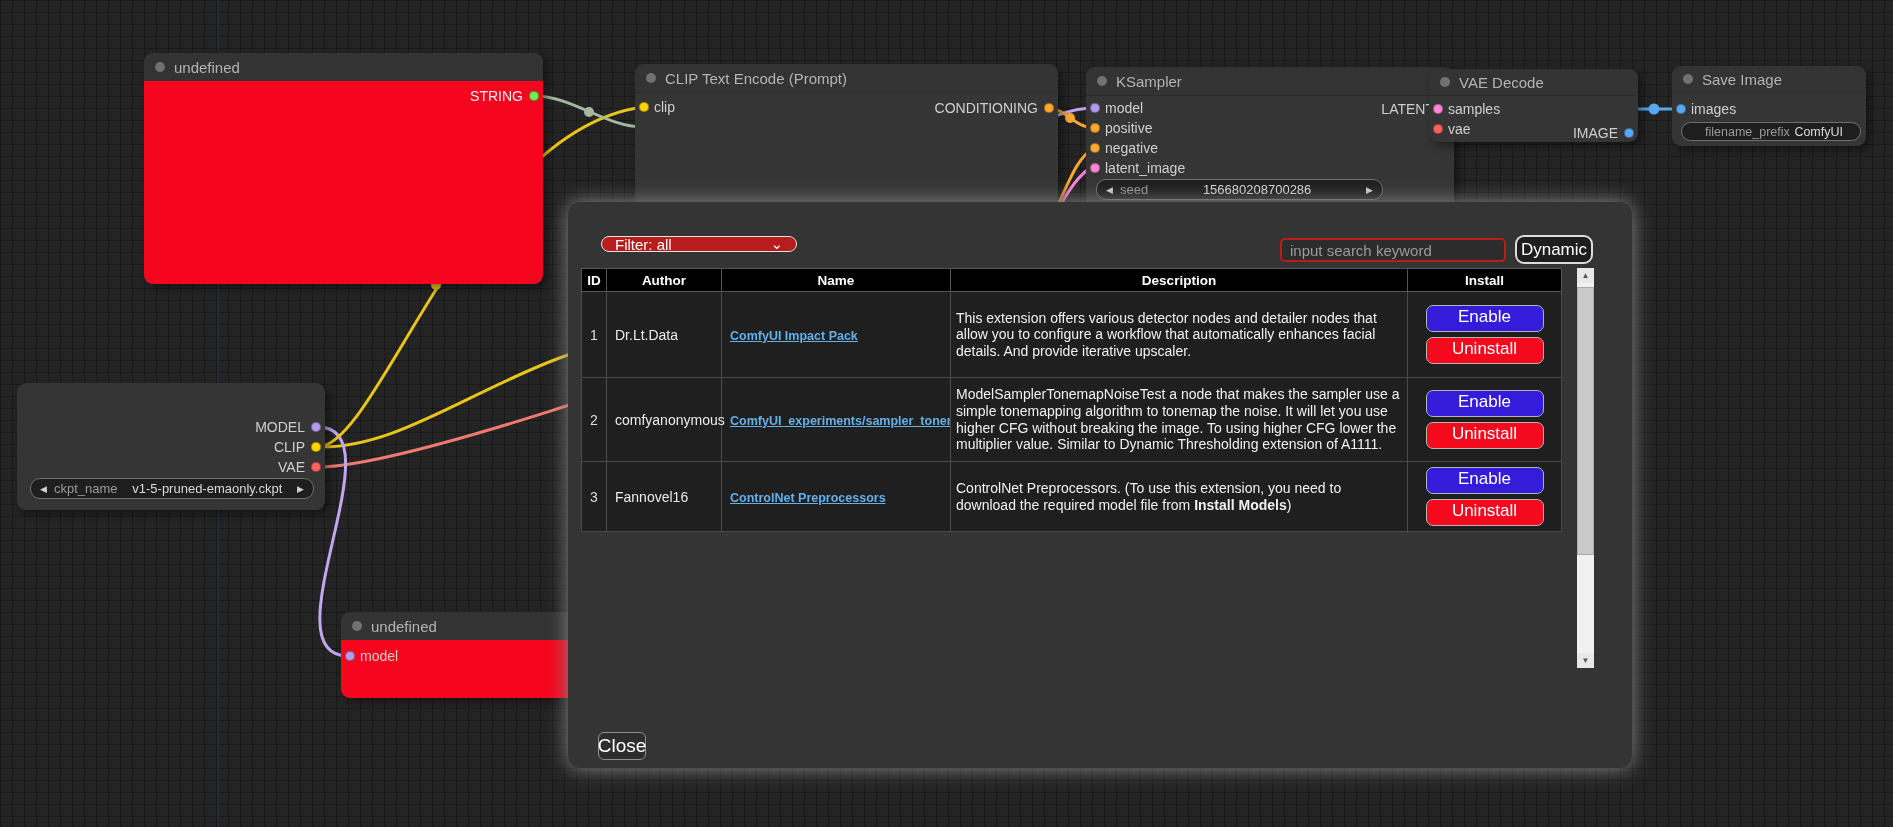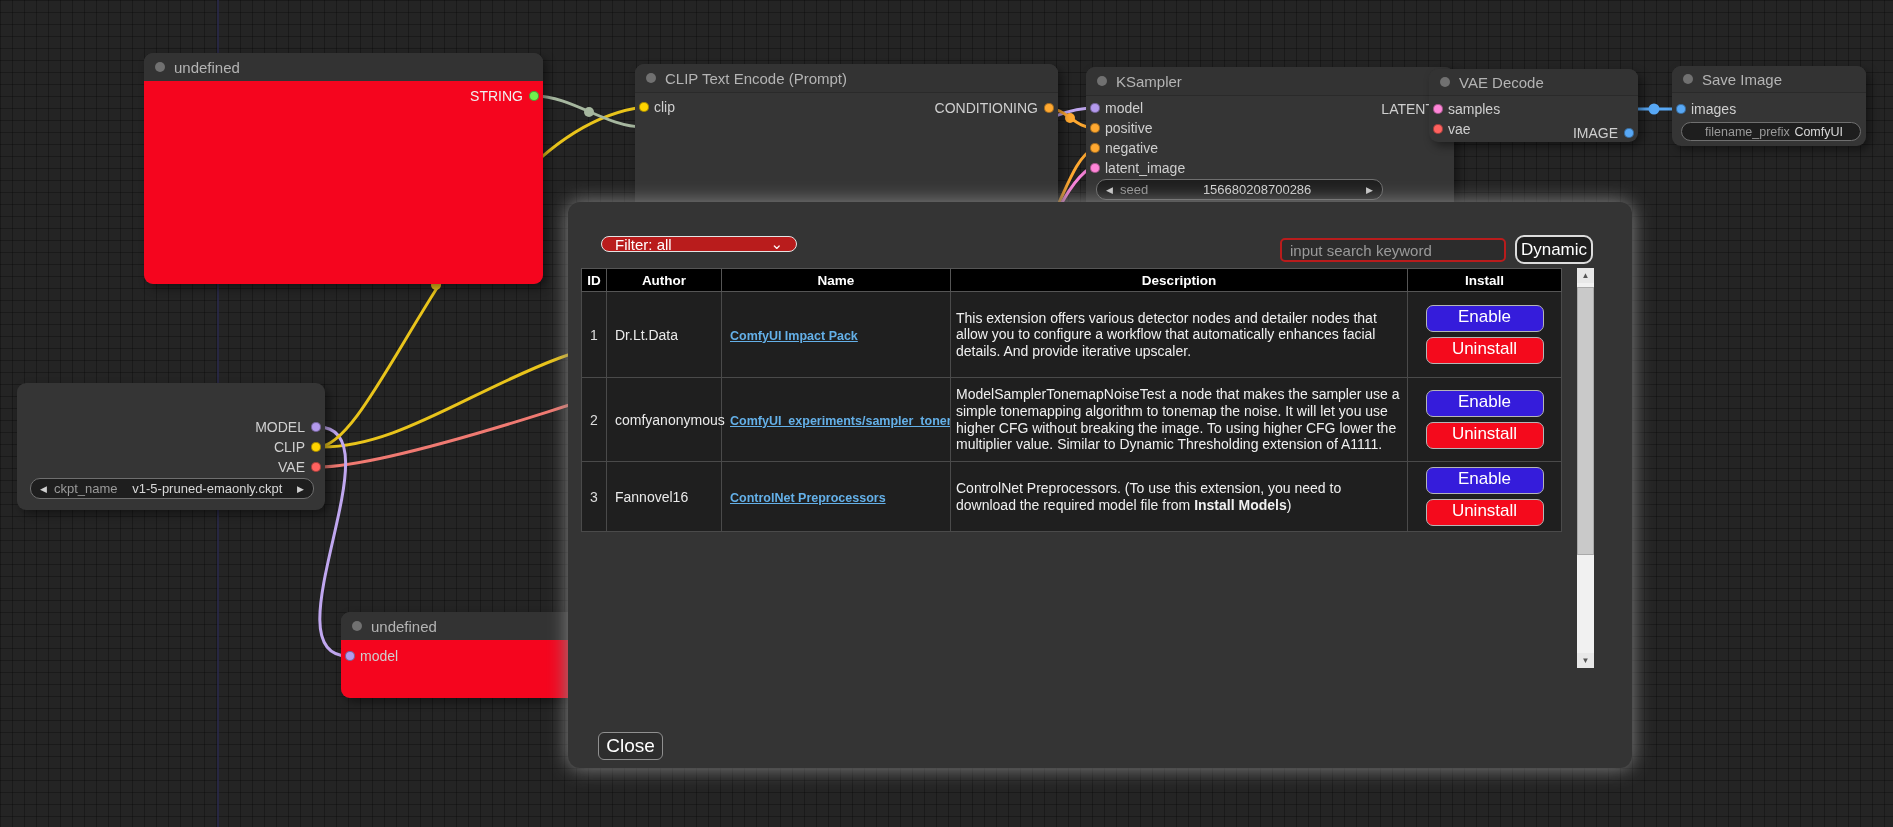--- a/index.html
+++ b/index.html
@@ -62,21 +62,21 @@
             border-radius:7px;color:#fff;font-size:17px;text-align:center;border:1px solid #b5b5b5;cursor:pointer;}
   .btn-enable{background:#351cdb;}
   .btn-uninstall{background:#f40a1c;}
   .scrollbar{position:absolute;left:1009px;top:66px;width:17px;height:400px;background:#f1f1f1;}
   .scroll-btn{position:absolute;left:0;width:17px;height:15px;background:#e8e8e8;color:#555;
             font-size:8px;display:flex;align-items:center;justify-content:center;cursor:pointer;}
   .scroll-btn.up{top:0;}
   .scroll-btn.down{bottom:0;}
   .scroll-thumb{position:absolute;left:0;top:19px;width:15px;height:266px;background:#c9c9c9;
             border:1px solid #a9a9a9;cursor:pointer;}
-  .close-btn{position:absolute;left:30px;top:530px;width:65px;height:28px;box-sizing:border-box;
+  .close-btn{position:absolute;left:30px;top:530px;width:48px;height:28px;box-sizing:border-box;
             background:#2d2d2d;border:1px solid #909090;border-radius:6px;color:#fff;font-size:19px;
             display:flex;align-items:center;justify-content:center;cursor:pointer;}
 </style>
 </head>
 <body>
 
 <div id="app">
   <div class="accent-line"></div>
 
   <svg id="wires" width="1893" height="827">

